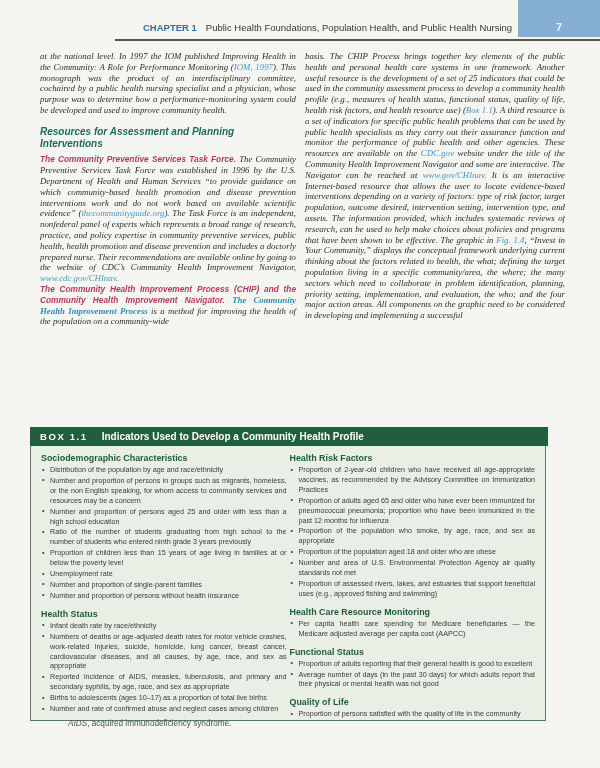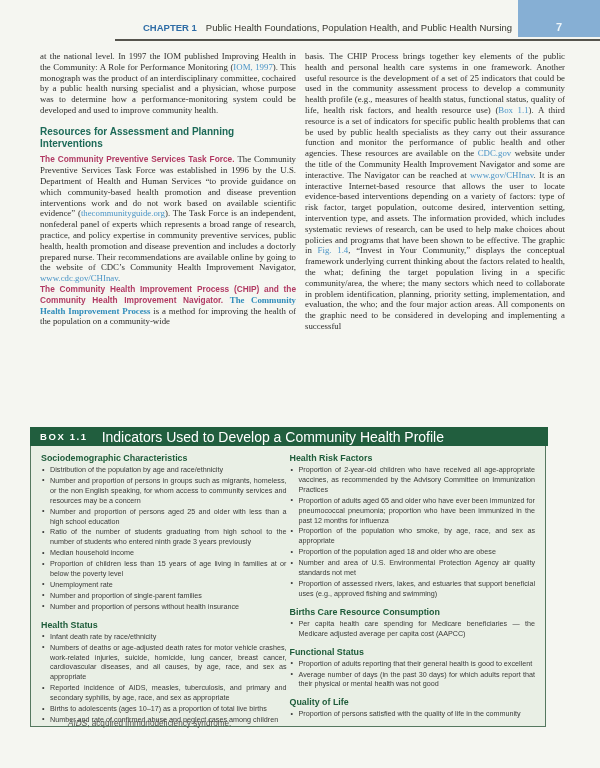--- a/index.html
+++ b/index.html
@@ -22,21 +22,21 @@
     position:absolute; top:22px; left:143px; white-space:nowrap;
     font-family:"Liberation Sans",sans-serif; font-size:9.5px;
   }
   .chapter-label { font-weight:bold; color:#2f6da6; margin-right:9px; }
   .chapter-title { color:#37372f; }
   .header-rule { position:absolute; top:39px; left:115px; right:0; height:2px; background:#55544d; }
 
   
   .columns {
     position:absolute; top:51px; left:40px; width:525px; height:374px;
-    display:flex; gap:9px; overflow:hidden;
+    display:flex; gap:9px; overflow:hidden;font-style:italic;
   }
   .col-left  { width:256px; }
   .col-right { width:260px; }
   .body-para {
     margin:0; font-size:8.8px; line-height:10.8px; text-align:justify; color:#2d2d2b;
   }
   .section-heading {
     font-family:"Liberation Sans",sans-serif; font-weight:bold;
     font-size:10px; line-height:12.3px; color:#1d6a58;
     margin:10px 0 4px 0;
@@ -50,21 +50,21 @@
   .seg.bluebold { color:#2f8cba; font-weight:bold; }
 
   
   .box { position:absolute; top:427px; left:30px; width:540px; }
   .box-header {
     width:518px; height:19px; background:#215e3e; color:#ffffff;
     display:flex; align-items:center; padding-left:10px; box-sizing:border-box;
     font-family:"Liberation Sans",sans-serif;
   }
   .box-label { font-weight:bold; font-size:9.5px; letter-spacing:1.6px; margin-right:14px; }
-  .box-title { font-weight:normal; font-size:14px; }
+  .box-title { font-weight:bold; font-size:10px; }
   .box-body {
     width:516px; box-sizing:border-box; min-height:266px;
     background:#e9efe5; border:1px solid #55785f; border-top:none;
     display:flex; gap:3px; padding:3px 10px 0 10px;
   }
   .box-col { flex:1; min-width:0; }
   .box-heading {
     font-family:"Liberation Sans",sans-serif; font-weight:bold;
     font-size:8.9px; color:#1e5c3a; margin:8px 0 2px 0;
   }
@@ -116,21 +116,20 @@
       <span class="box-title">Indicators Used to Develop a Community Health Profile</span>
     </div>
     <div class="box-body">
       <div class="box-col">
           <div class="box-heading">Sociodemographic Characteristics</div>
           <ul class="box-list">
             <li class="box-bullet">Distribution of the population by age and race/ethnicity</li>
             <li class="box-bullet">Number and proportion of persons in groups such as migrants, homeless, or the non English speaking, for whom access to community services and resources may be a concern</li>
             <li class="box-bullet">Number and proportion of persons aged 25 and older with less than a high school education</li>
             <li class="box-bullet">Ratio of the number of students graduating from high school to the number of students who entered ninth grade 3 years previously</li>
-            <li class="box-bullet">Median household income</li>
             <li class="box-bullet">Proportion of children less than 15 years of age living in families at or below the poverty level</li>
             <li class="box-bullet">Unemployment rate</li>
             <li class="box-bullet">Number and proportion of single-parent families</li>
             <li class="box-bullet">Number and proportion of persons without health insurance</li>
           </ul>
           <div class="box-heading">Health Status</div>
           <ul class="box-list">
             <li class="box-bullet">Infant death rate by race/ethnicity</li>
             <li class="box-bullet">Numbers of deaths or age-adjusted death rates for motor vehicle crashes, work-related injuries, suicide, homicide, lung cancer, breast cancer, cardiovascular diseases, and all causes, by age, race, and sex as appropriate</li>
             <li class="box-bullet">Reported incidence of AIDS, measles, tuberculosis, and primary and secondary syphilis, by age, race, and sex as appropriate</li>
@@ -141,21 +140,21 @@
       <div class="box-col">
           <div class="box-heading">Health Risk Factors</div>
           <ul class="box-list">
             <li class="box-bullet">Proportion of 2-year-old children who have received all age-appropriate vaccines, as recommended by the Advisory Committee on Immunization Practices</li>
             <li class="box-bullet">Proportion of adults aged 65 and older who have ever been immunized for pneumococcal pneumonia; proportion who have been immunized in the past 12 months for influenza</li>
             <li class="box-bullet">Proportion of the population who smoke, by age, race, and sex as appropriate</li>
             <li class="box-bullet">Proportion of the population aged 18 and older who are obese</li>
             <li class="box-bullet">Number and area of U.S. Environmental Protection Agency air quality standards not met</li>
             <li class="box-bullet">Proportion of assessed rivers, lakes, and estuaries that support beneficial uses (e.g., approved fishing and swimming)</li>
           </ul>
-          <div class="box-heading">Births Care Resource Consumption</div>
+          <div class="box-heading">Health Care Resource Monitoring</div>
           <ul class="box-list">
             <li class="box-bullet">Per capita health care spending for Medicare beneficiaries — the Medicare adjusted average per capita cost (AAPCC)</li>
           </ul>
           <div class="box-heading">Functional Status</div>
           <ul class="box-list">
             <li class="box-bullet">Proportion of adults reporting that their general health is good to excellent</li>
             <li class="box-bullet">Average number of days (in the past 30 days) for which adults report that their physical or mental health was not good</li>
           </ul>
           <div class="box-heading">Quality of Life</div>
           <ul class="box-list">

